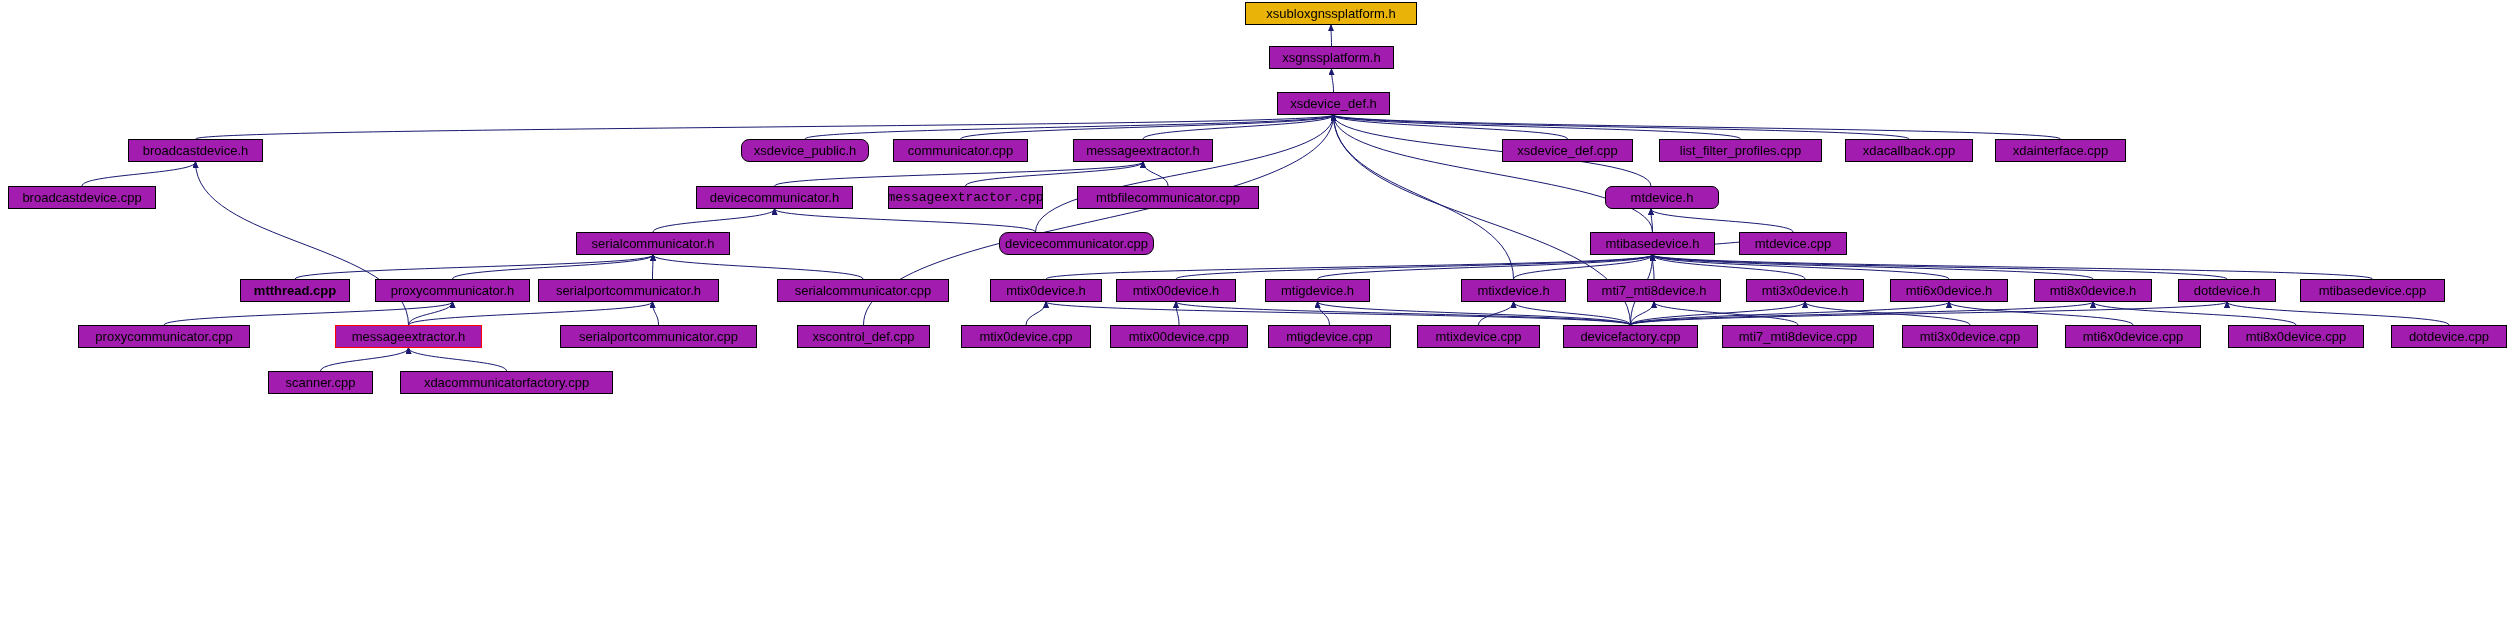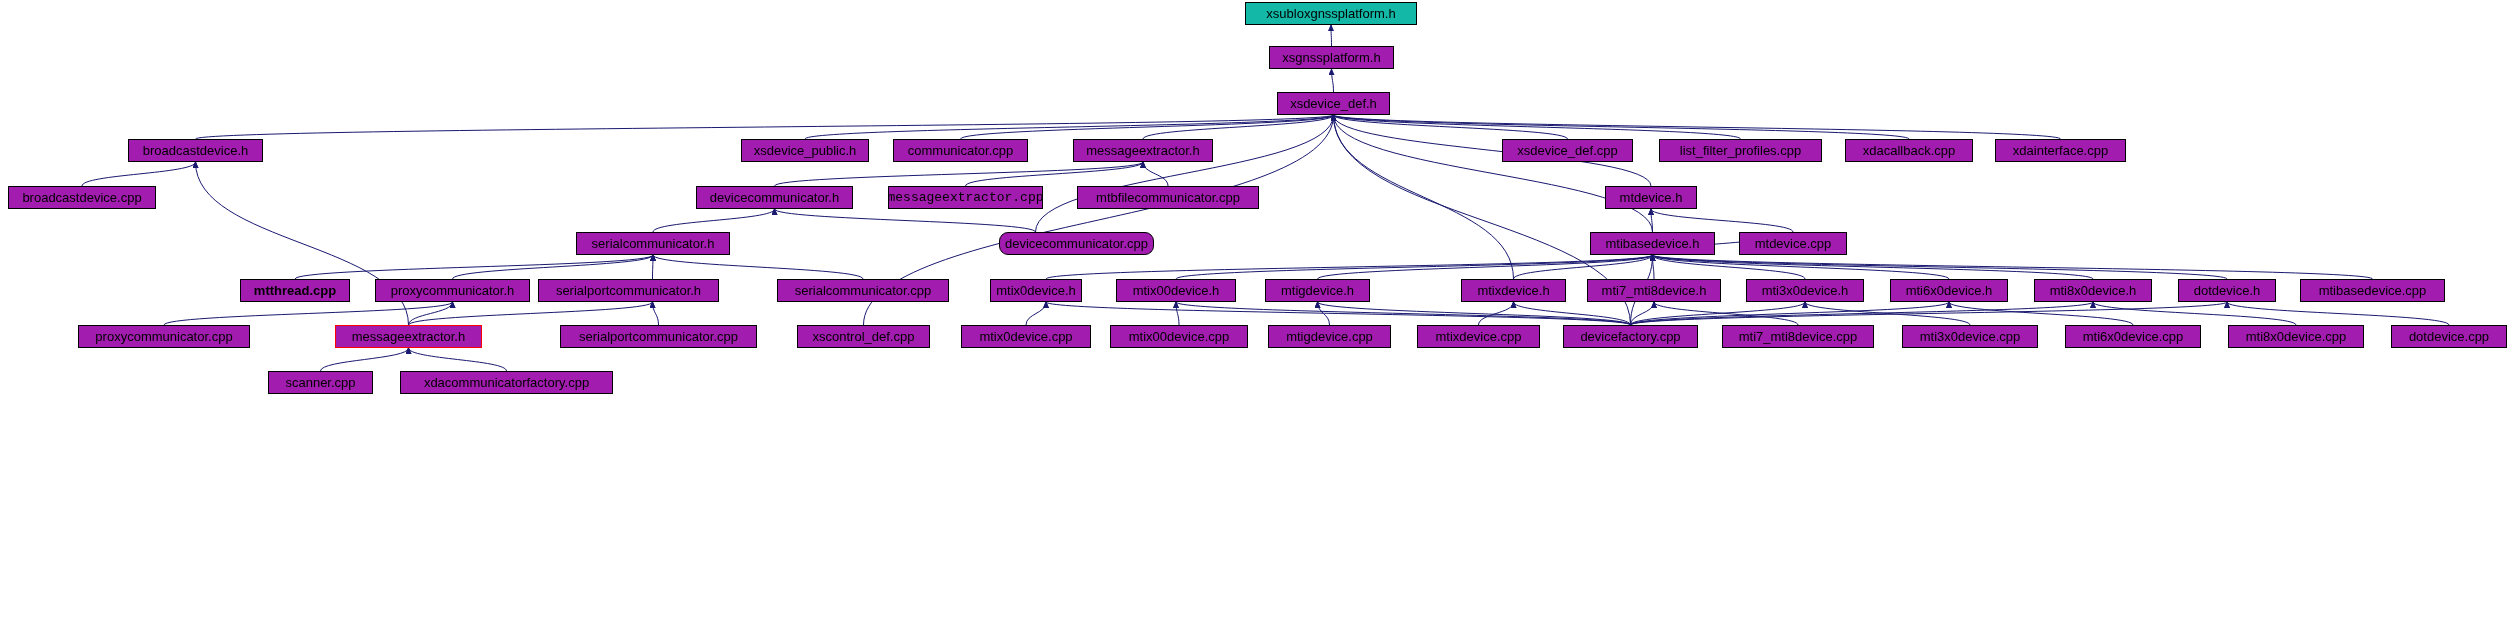--- a/index.html
+++ b/index.html
@@ -34,21 +34,21 @@
     font-size: 13px;
     line-height: 1;
     white-space: nowrap;
     display: flex;
     align-items: center;
     justify-content: center;
     padding: 0 6px;
     height: 23px;
   }
   .node.root {
-    background: #14b8a6;
+    background: #eab308;
     border-color: #000000;
   }
   .node.highlight {
     border-color: #ff0000;
   }
 </style>
 </head>
 <body>
 
 <div id="graph">
@@ -121,41 +121,41 @@
       <path d="M2296,325 C2296,313.5 2093,313.5 2093,302" fill="none" stroke="#191970" stroke-width="1" marker-end="url(#arrowhead)"></path>
       <path d="M1630.5,325 C1630.5,313.5 2227,313.5 2227,302" fill="none" stroke="#191970" stroke-width="1" marker-end="url(#arrowhead)"></path>
       <path d="M2449,325 C2449,313.5 2227,313.5 2227,302" fill="none" stroke="#191970" stroke-width="1" marker-end="url(#arrowhead)"></path>
       <path d="M320.5,371 C320.5,359.5 408.5,359.5 408.5,348" fill="none" stroke="#191970" stroke-width="1" marker-end="url(#arrowhead)"></path>
       <path d="M506.5,371 C506.5,359.5 408.5,359.5 408.5,348" fill="none" stroke="#191970" stroke-width="1" marker-end="url(#arrowhead)"></path>
     </svg>
 <div class="node root" style="left: 1245px; top: 2px; width: 172px;">xsubloxgnssplatform.h</div>
     <div class="node" style="left: 1269px; top: 46px; width: 125px;">xsgnssplatform.h</div>
     <div class="node" style="left: 1277px; top: 92px; width: 113px;">xsdevice_def.h</div>
     <div class="node" style="left: 128px; top: 139px; width: 135px;">broadcastdevice.h</div>
-    <div class="node" style="left: 741px; top: 139px; width: 128px;">xsdevice_public.h</div>
+    <div class="node" style="left: 741px; top: 139px; width: 128px; border-radius: 8px;">xsdevice_public.h</div>
     <div class="node" style="left: 893px; top: 139px; width: 135px;">communicator.cpp</div>
     <div class="node" style="left: 1073px; top: 139px; width: 140px;">messageextractor.h</div>
     <div class="node" style="left: 1502px; top: 139px; width: 131px;">xsdevice_def.cpp</div>
     <div class="node" style="left: 1659px; top: 139px; width: 163px;">list_filter_profiles.cpp</div>
     <div class="node" style="left: 1845px; top: 139px; width: 128px;">xdacallback.cpp</div>
     <div class="node" style="left: 1995px; top: 139px; width: 131px;">xdainterface.cpp</div>
     <div class="node" style="left: 8px; top: 186px; width: 148px;">broadcastdevice.cpp</div>
     <div class="node" style="left: 696px; top: 186px; width: 157px;">devicecommunicator.h</div>
     <div class="node" style="left: 888px; top: 186px; width: 155px; font-family: Liberation Mono, monospace;">messageextractor.cpp</div>
     <div class="node" style="left: 1077px; top: 186px; width: 182px;">mtbfilecommunicator.cpp</div>
-    <div class="node" style="left: 1605px; top: 186px; width: 92px;">mtdevice.h</div>
+    <div class="node" style="left: 1605px; top: 186px; width: 114px; border-radius: 7px;">mtdevice.h</div>
     <div class="node" style="left: 576px; top: 232px; width: 154px;">serialcommunicator.h</div>
     <div class="node" style="left: 999px; top: 232px; width: 155px; border-radius: 9px;">devicecommunicator.cpp</div>
     <div class="node" style="left: 1590px; top: 232px; width: 125px;">mtibasedevice.h</div>
     <div class="node" style="left: 1739px; top: 232px; width: 108px;">mtdevice.cpp</div>
     <div class="node" style="left: 240px; top: 279px; width: 110px; font-weight: bold;">mtthread.cpp</div>
     <div class="node" style="left: 375px; top: 279px; width: 155px;">proxycommunicator.h</div>
     <div class="node" style="left: 538px; top: 279px; width: 181px;">serialportcommunicator.h</div>
     <div class="node" style="left: 777px; top: 279px; width: 172px;">serialcommunicator.cpp</div>
-    <div class="node" style="left: 990px; top: 279px; width: 92px;">mtix0device.h</div>
+    <div class="node" style="left: 990px; top: 279px; width: 112px;">mtix0device.h</div>
     <div class="node" style="left: 1116px; top: 279px; width: 120px;">mtix00device.h</div>
     <div class="node" style="left: 1265px; top: 279px; width: 105px; text-align: right;">mtigdevice.h</div>
     <div class="node" style="left: 1461px; top: 279px; width: 105px;">mtixdevice.h</div>
     <div class="node" style="left: 1587px; top: 279px; width: 134px;">mti7_mti8device.h</div>
     <div class="node" style="left: 1746px; top: 279px; width: 118px;">mti3x0device.h</div>
     <div class="node" style="left: 1890px; top: 279px; width: 118px;">mti6x0device.h</div>
     <div class="node" style="left: 2034px; top: 279px; width: 118px;">mti8x0device.h</div>
     <div class="node" style="left: 2178px; top: 279px; width: 98px;">dotdevice.h</div>
     <div class="node" style="left: 2300px; top: 279px; width: 145px;">mtibasedevice.cpp</div>
     <div class="node" style="left: 78px; top: 325px; width: 172px;">proxycommunicator.cpp</div>

